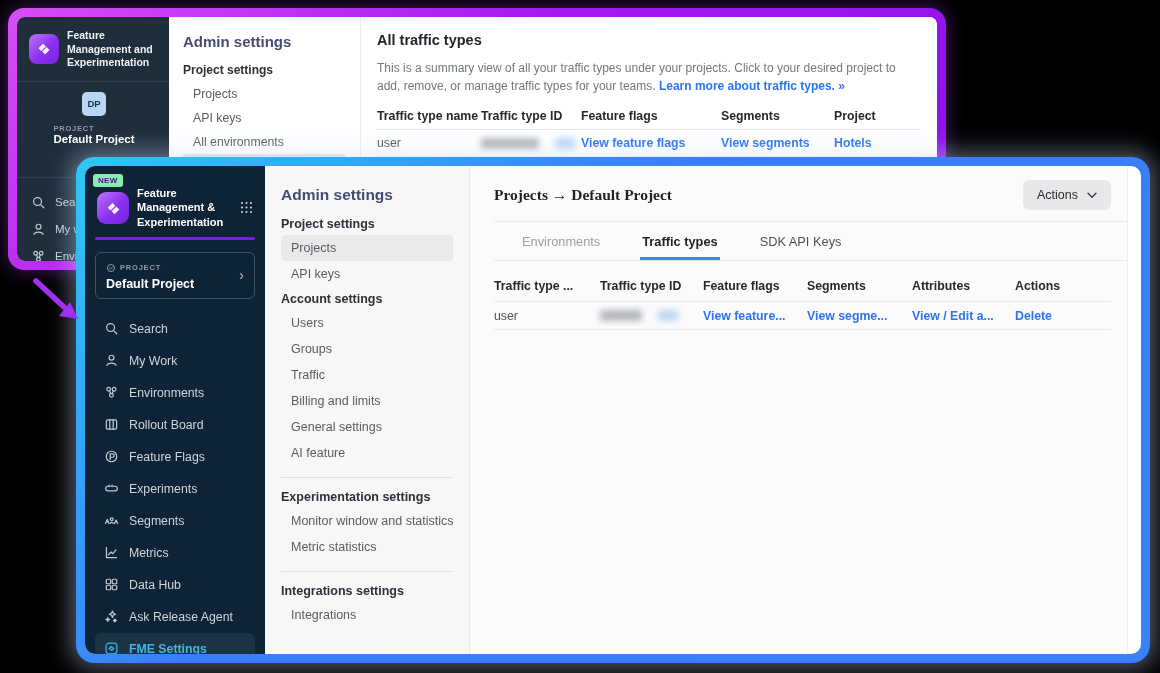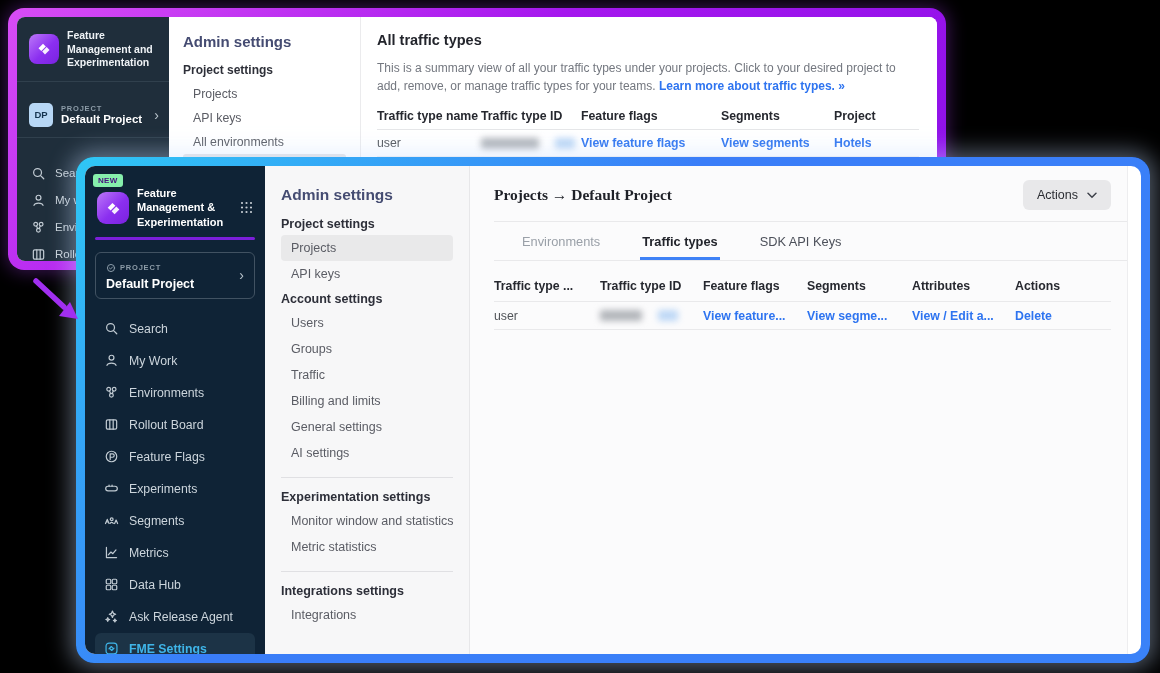--- a/index.html
+++ b/index.html
@@ -15,29 +15,29 @@
             box-shadow:0 0 18px 2px rgba(170,60,240,.35); }
   .w-back-inner { display:flex; height:244px; border-radius:8px; overflow:hidden; background:#fff; }
   .w-front { left:76px; top:157px; width:1074px; height:506px; z-index:20;
              background:linear-gradient(135deg,#2fc7f5,#3a7df8 40%,#3a82f8);
              border-radius:18px; padding:9px;
              box-shadow:0 0 22px 6px rgba(200,222,255,.40); }
   .w-front-inner { display:flex; height:488px; border-radius:10px; overflow:hidden; background:#fff; }
 
   
   .b-side { width:152px; background:#1f2e3b; color:#c7d0d7; flex-shrink:0;
-            display:flex; flex-direction:column; overflow:hidden;gap:11px; }
+            display:flex; flex-direction:column; overflow:hidden; }
   .b-brand { display:flex; gap:8px; padding:12px 8px 11px 12px; align-items:center;
              border-bottom:1px solid #30404d; }
   .logo-sq { width:30px; height:30px; border-radius:8px; flex-shrink:0;
              background:linear-gradient(135deg,#bc78f9,#8b2ff0 55%,#7a22e0);
              display:flex; align-items:center; justify-content:center; }
   .b-brand-text { font-size:10.5px; line-height:1.3; color:#eef2f5; font-weight:600; }
   .b-project { display:flex; align-items:center; gap:8px; padding:10px 10px 10px 12px;
-               border-bottom:1px solid #30404d; }
+               border-bottom:1px solid #30404d;flex-direction:column; }
   .dp-badge { width:24px; height:24px; border-radius:5px; background:#b7d7f5; color:#14334f;
               font-size:9.5px; font-weight:700; display:flex; align-items:center; justify-content:center; }
   .proj-label { font-size:7.5px; letter-spacing:.8px; color:#8d9ca8; font-weight:600; }
   .proj-name { font-size:11.5px; color:#fff; font-weight:600; white-space:nowrap; }
   .chev { margin-left:auto; color:#b9c4cc; font-size:14px; line-height:1; }
   .b-nav { padding-top:11px; }
   .b-nav-item { display:flex; align-items:center; gap:9px; height:27px; padding-left:14px;
                 font-size:11.5px; white-space:nowrap; color:#c7d0d7; }
   .nav-ic { width:15px; height:15px; flex-shrink:0; }
   .nav-ic svg { width:15px; height:15px; stroke:#c0cad2; fill:none; stroke-width:1.3;
@@ -370,21 +370,21 @@
         <div class="f-sec-label">Project settings</div>
         <div class="f-mid-item sel">Projects</div>
         <div class="f-mid-item">API keys</div>
 
         <div class="f-sec-label">Account settings</div>
         <div class="f-mid-item">Users</div>
         <div class="f-mid-item">Groups</div>
         <div class="f-mid-item">Traffic</div>
         <div class="f-mid-item">Billing and limits</div>
         <div class="f-mid-item">General settings</div>
-        <div class="f-mid-item">AI settings</div>
+        <div class="f-mid-item">AI feature</div>
 
         <div class="f-divider"></div>
 
         <div class="f-sec-label">Experimentation settings</div>
         <div class="f-mid-item">Monitor window and statistics</div>
         <div class="f-mid-item">Metric statistics</div>
 
         <div class="f-divider"></div>
 
         <div class="f-sec-label">Integrations settings</div>

